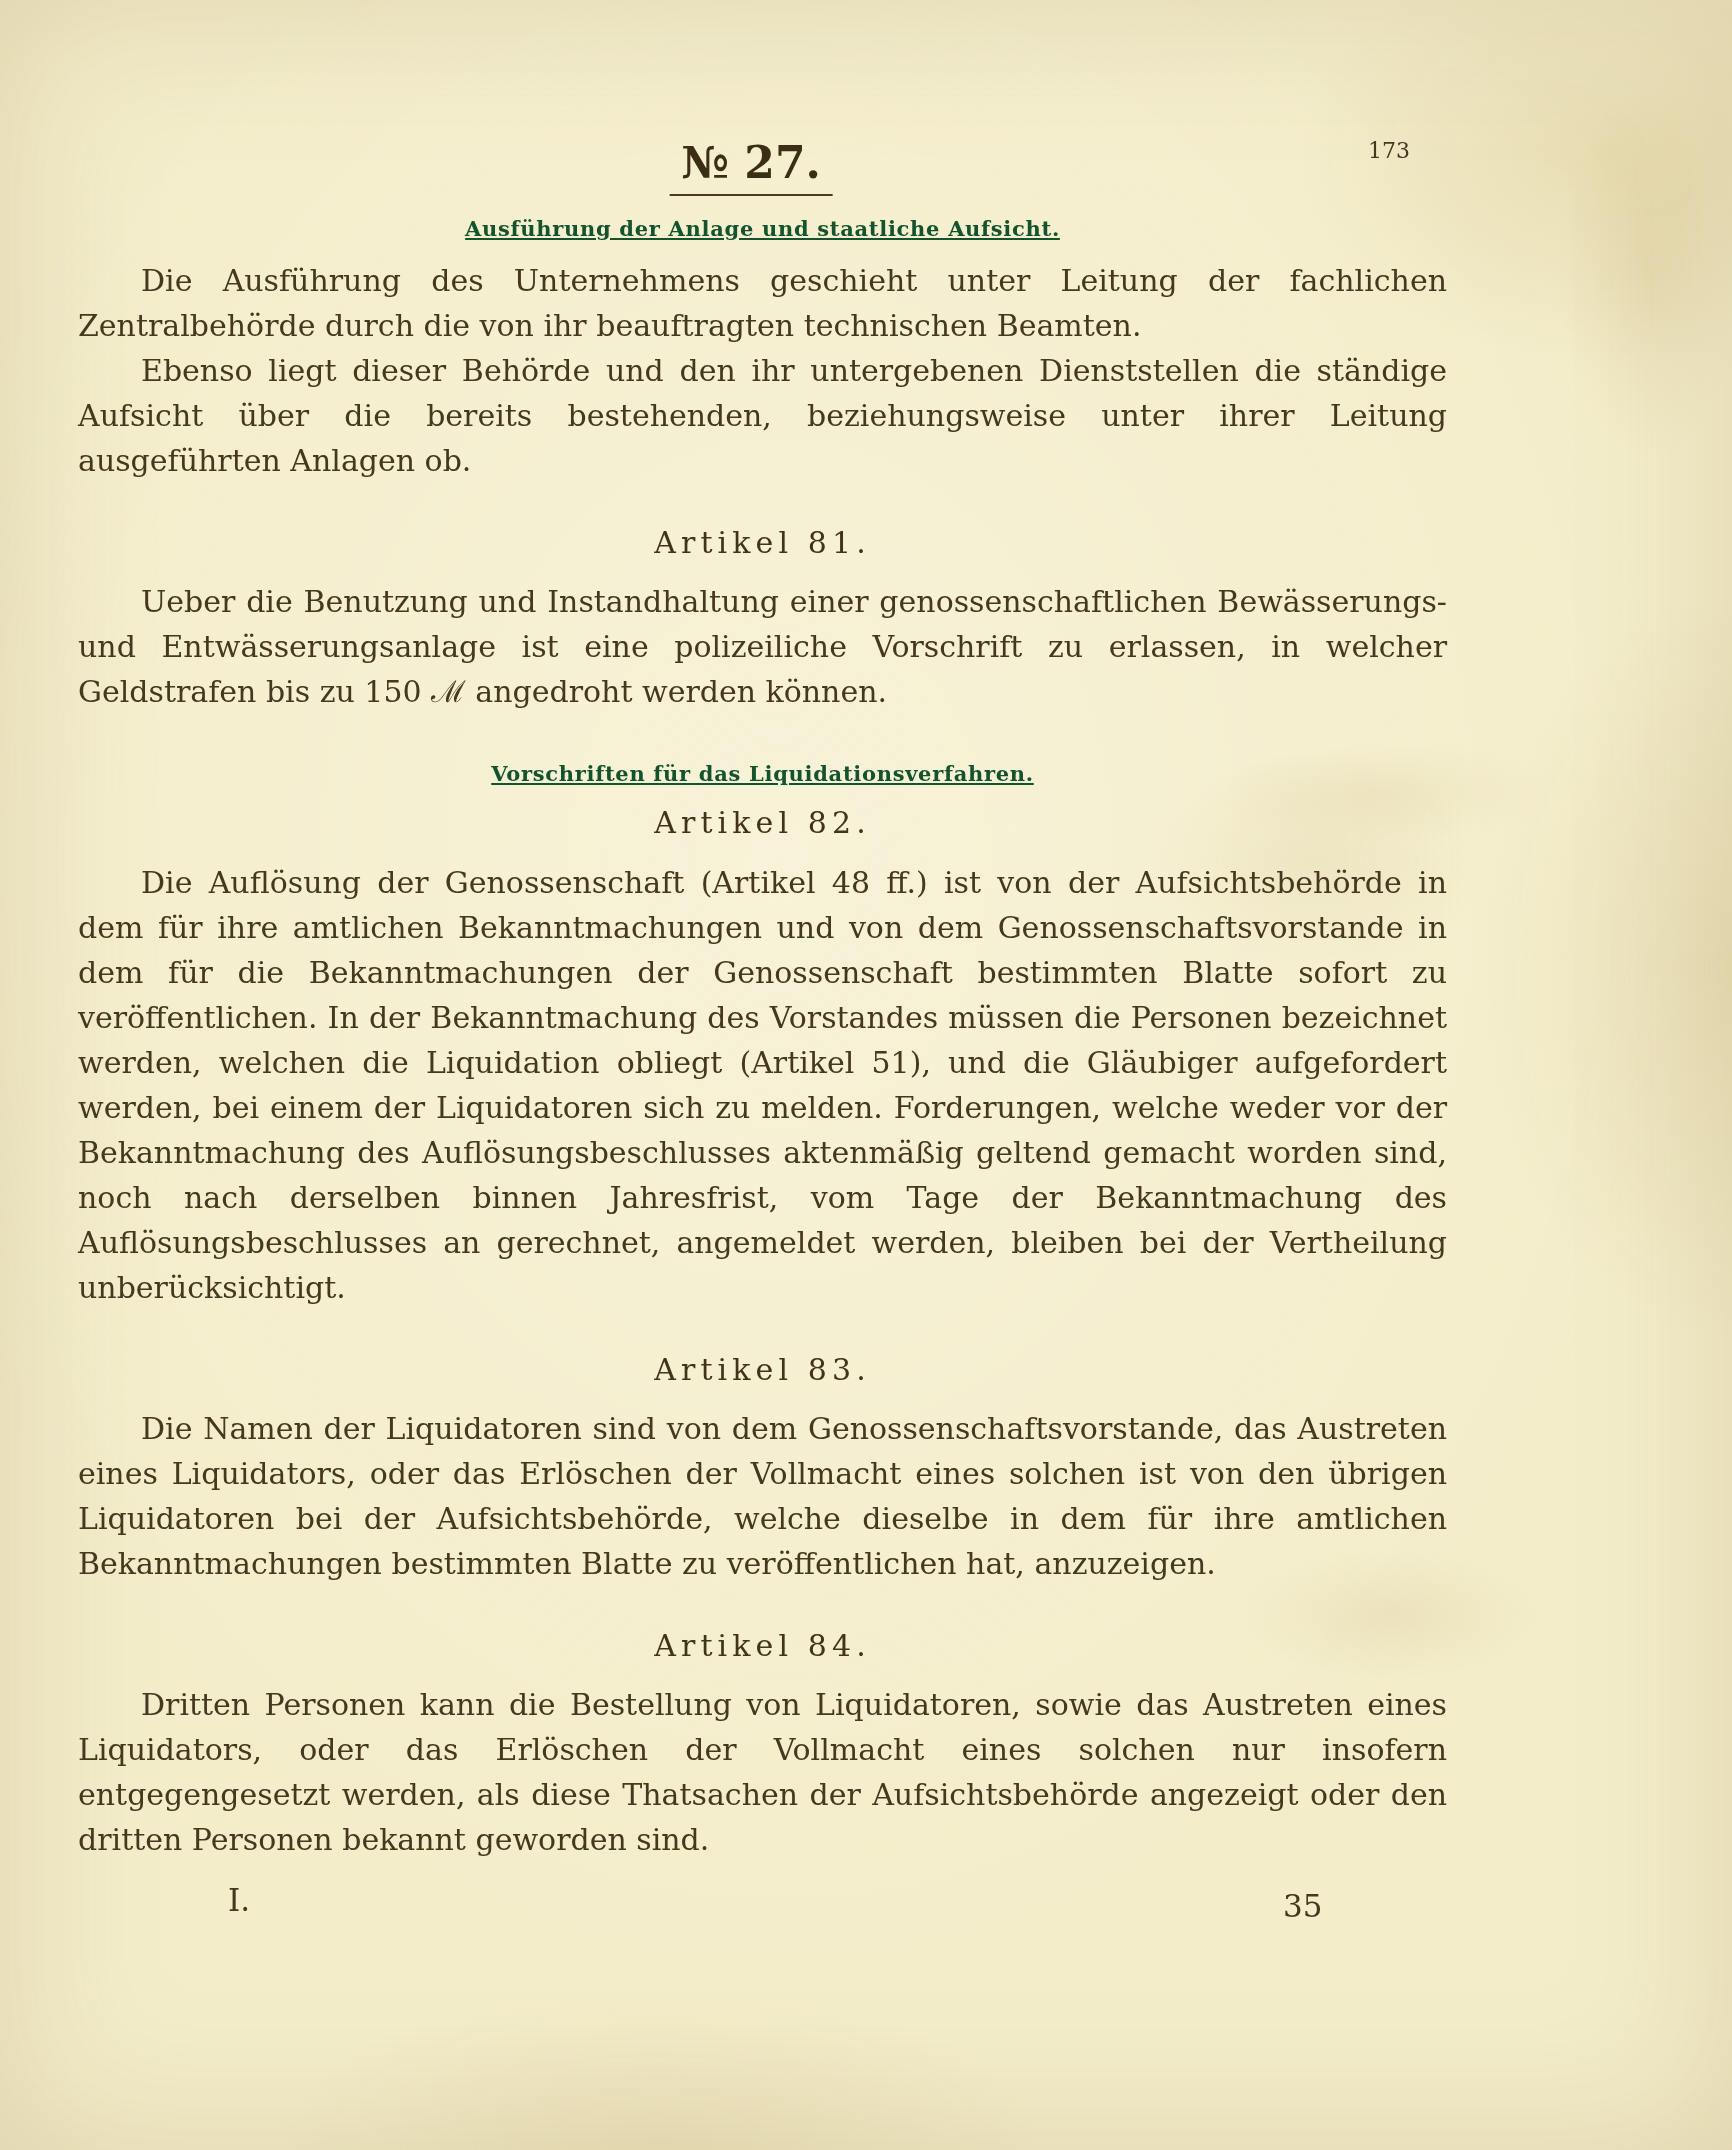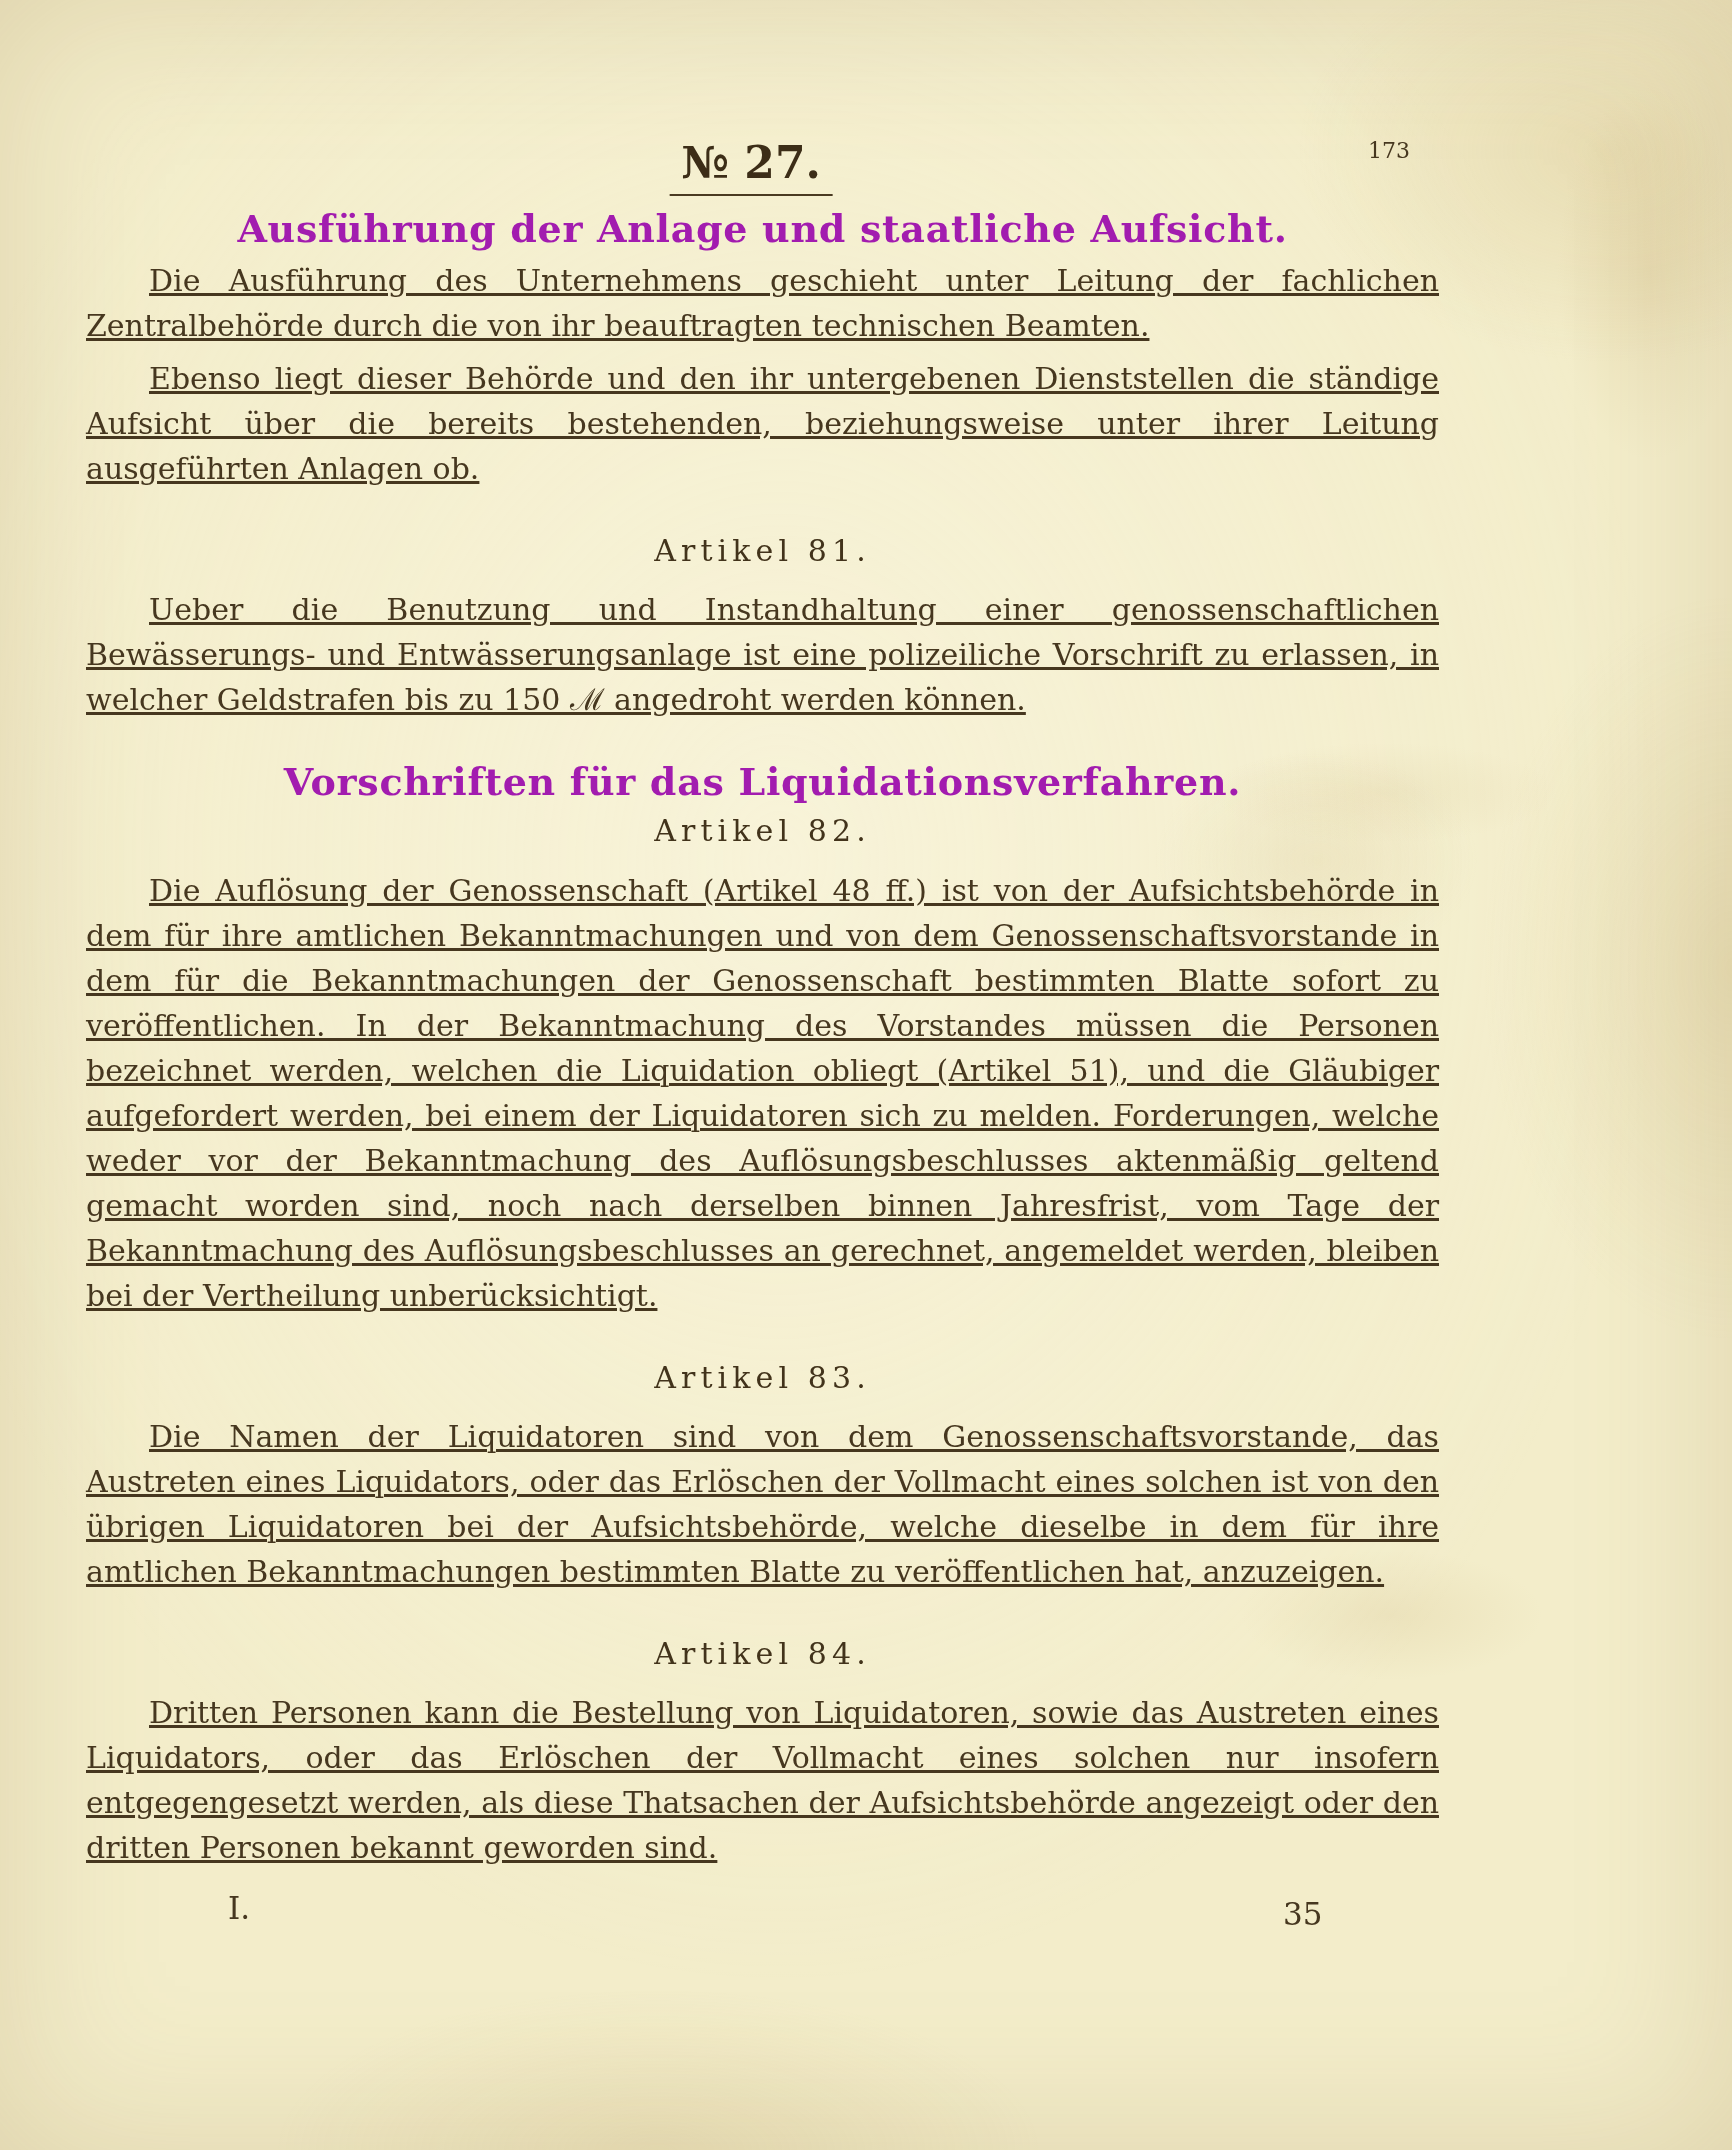--- a/index.html
+++ b/index.html
@@ -49,37 +49,37 @@
   .page-number {
     position: absolute; left: 1368px; top: 1.4px;
     font-size: 22px; color: #46371f;
   }
 
   .content {
     position: absolute; top: 209px; left: 78px; width: 1369px;
     font-size: 30px; line-height: 45px; text-align: justify;
   }
   h2.section-heading {
-    font-size: 38px; line-height: 39px; font-weight: 700;
-    text-align: center; color: #a21caf;
+    font-size: 21px; line-height: 39px; font-weight: 700;
+    text-align: center; color: #14532d;
     letter-spacing: 0.7px;
     margin: 40px 0 10px 0;
+    text-decoration: underline;
   }
   h2.section-heading:first-child { margin-top: 0; }
   h3.article-label {
     font-size: 30px; line-height: 39px; font-weight: 400;
     text-align: center; color: #42331b;
     letter-spacing: 0.17em;
     margin: 8.6px 0 17.3px 0;
   }
   p + h3.article-label { margin-top: 40px; }
   p.para {
-    margin: 8px;
+    margin: 0;
     text-indent: 63px;
-    text-decoration: underline;
   }
 
   .page-footer {
     position: relative;
     margin-top: 16px;
     width: 100%; height: 45px;
     font-size: 31px; line-height: 45px;
     text-align: left;
   }
   .footer-mark { position: absolute; left: 150px; top: 0; }

